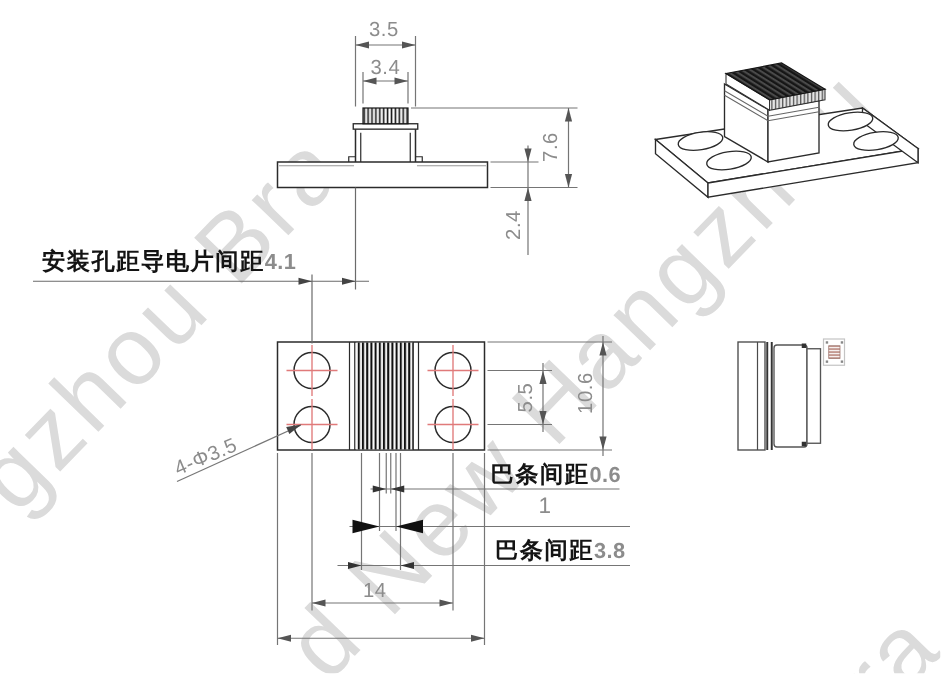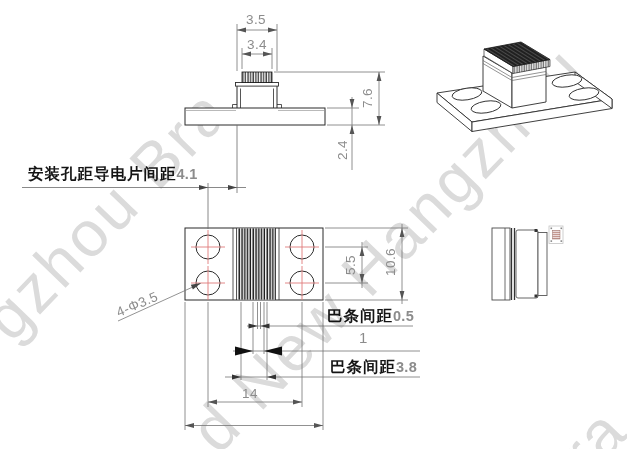--- a/index.html
+++ b/index.html
@@ -188,21 +188,21 @@
   <div class="lbl cjk" style="left:28px;top:164px;">
     <span>安装孔距导电片间距</span><span class="val">4.1</span>
   </div>
 
   <div class="lbl dim-num vert" style="left:350px;top:265px;">5.5</div>
   <div class="lbl dim-num vert" style="left:390px;top:262px;">10.6</div>
 
   <div class="lbl dim-num rot-leader" style="left:114px;top:306px;">4-Φ3.5</div>
 
   <div class="lbl cjk" style="left:327px;top:306px;">
-    <span>巴条间距</span><span class="val">0.5</span>
+    <span>巴条间距</span><span class="val">0.6</span>
   </div>
 
   <div class="lbl dim-num-lg" style="left:359px;top:329px;">1</div>
 
   <div class="lbl cjk" style="left:330px;top:357px;">
     <span>巴条间距</span><span class="val">3.8</span>
   </div>
 
   <div class="lbl dim-num" style="left:242px;top:386px;">14</div>
   <div class="lbl dim-num" style="left:237px;top:407px;margin-top:40px;">20</div>

